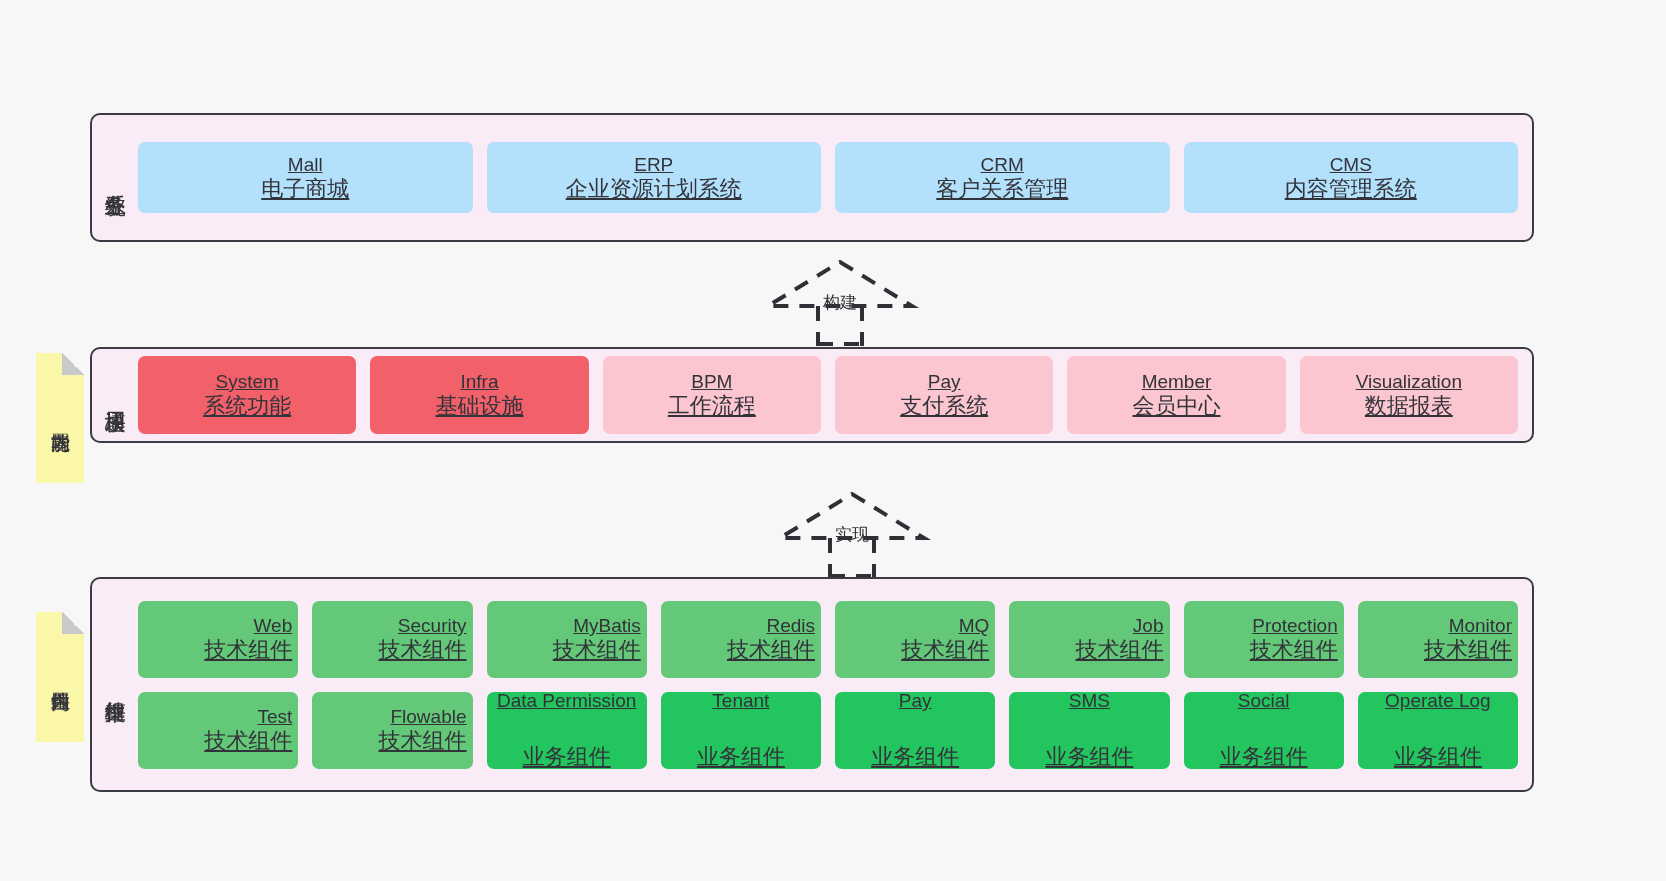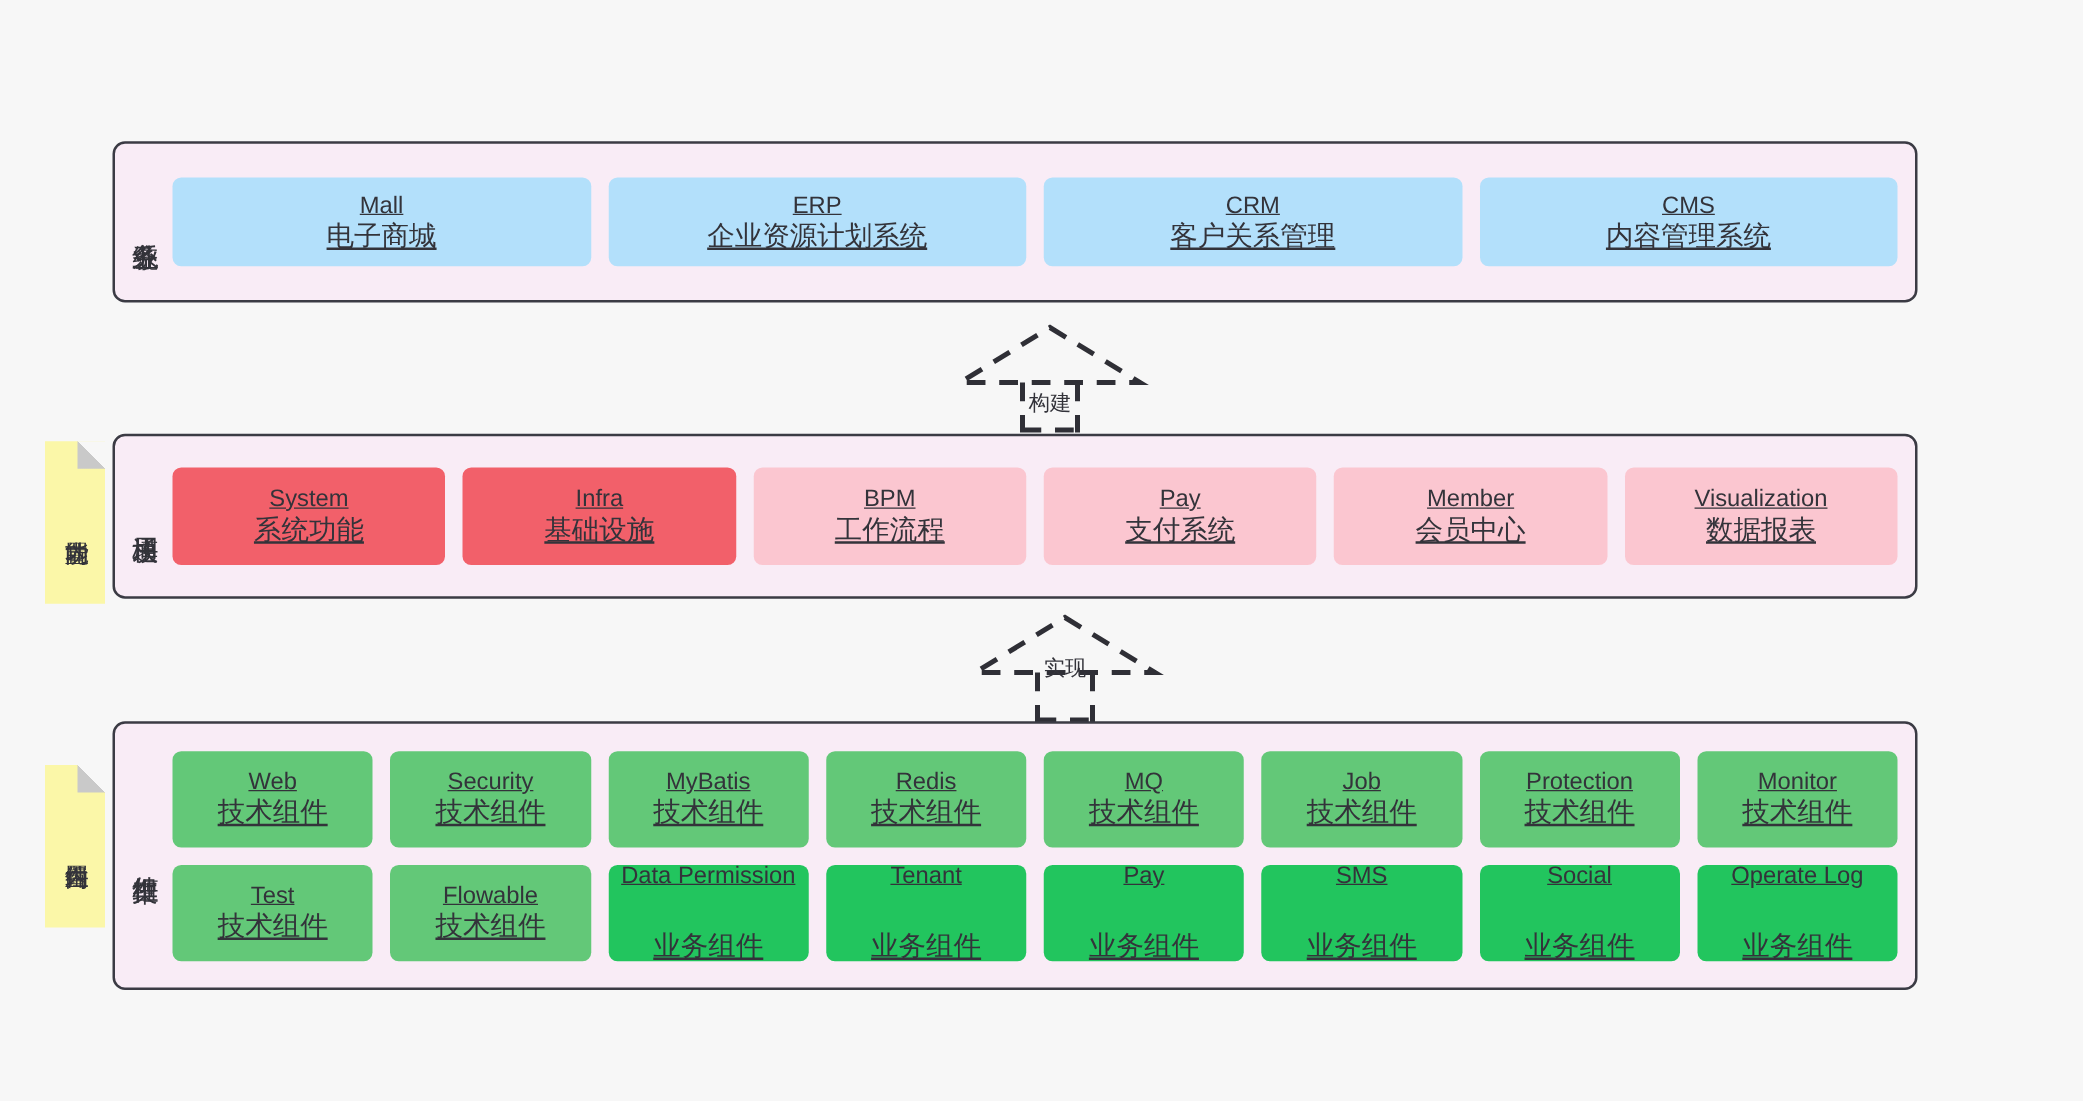--- a/index.html
+++ b/index.html
@@ -64,49 +64,49 @@
     box-sizing:border-box;
     padding:4px 6px;
     color:#33333a;
   }
   .card .en{font-size:19px;}
   .card .cn{font-size:22px;}
 
   .c-blue       {background:#b3e0fb;}
   .c-red        {background:#f2606a;}
   .c-pink       {background:#fbc6d0;}
-  .c-green      {background:#63c878;}
+  .c-green      {background:#63c878;align-items:flex-end;}
   .c-greenlight {background:#22c55e;gap:32px;}
 
   
   #layer-business{left:90px;top:113px;width:1444px;height:129px;}
   #layer-business .card{height:71px;}
 
-  #layer-common{left:90px;top:347px;width:1444px;height:132px;}
+  #layer-common{left:90px;top:347px;width:1444px;height:96px;}
   #layer-common .card{height:78px;}
 
   #layer-framework{left:90px;top:577px;width:1444px;height:215px;}
   #layer-framework .card{height:77px;}
   #layer-framework .layer-body{gap:14px;}
 
   
   .connector{position:absolute;}
   .connector svg{display:block;overflow:visible;}
   .connector .conn-label{
     position:absolute;
     left:50%;
     transform:translateX(-50%);
     font-size:17px;
     color:#33333a;
     background:transparent;
     white-space:nowrap;
     user-select:none;
   }
   #connector-build{left:760px;top:258px;width:160px;height:88px;}
-  #connector-build .conn-label{top:33px;margin-top:20px;}
+  #connector-build .conn-label{top:33px;}
   #connector-impl{left:772px;top:490px;width:160px;height:88px;text-decoration:underline;}
   #connector-impl .conn-label{top:33px;}
 
   
   .note{
     position:absolute;
     background:#fbf7a8;
     box-sizing:border-box;
     display:flex;
     align-items:center;

